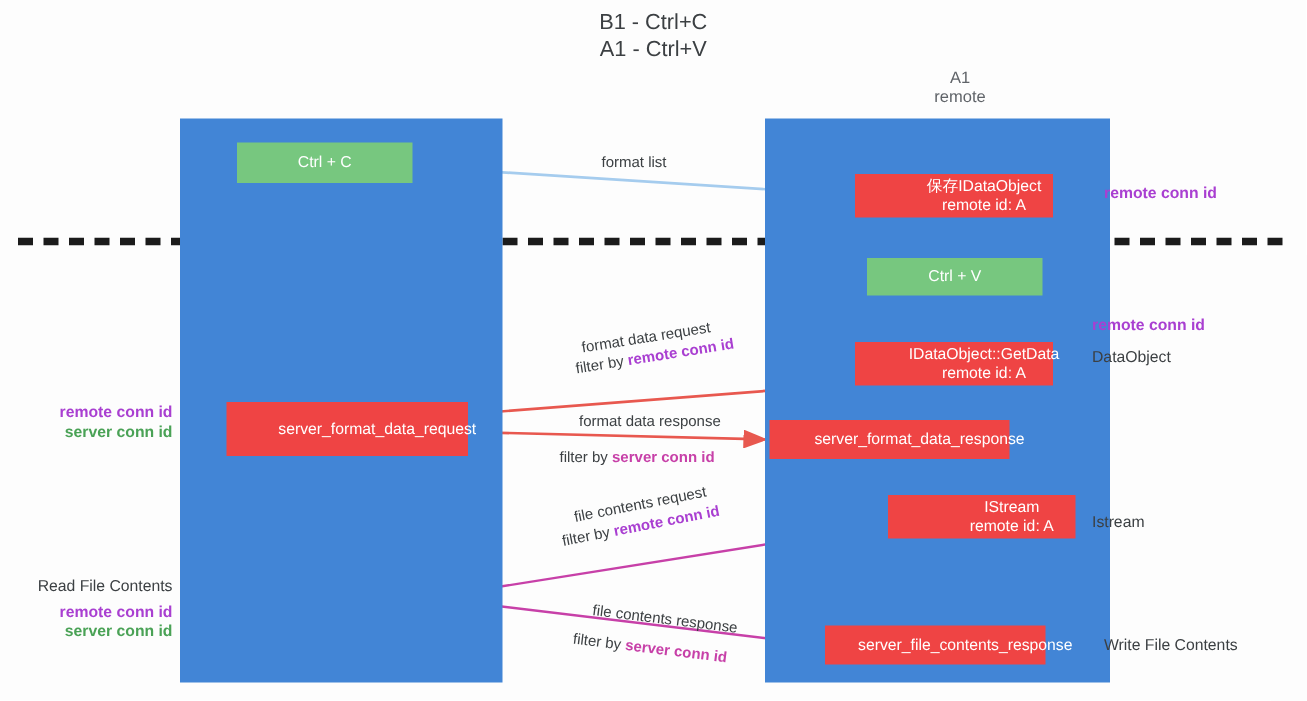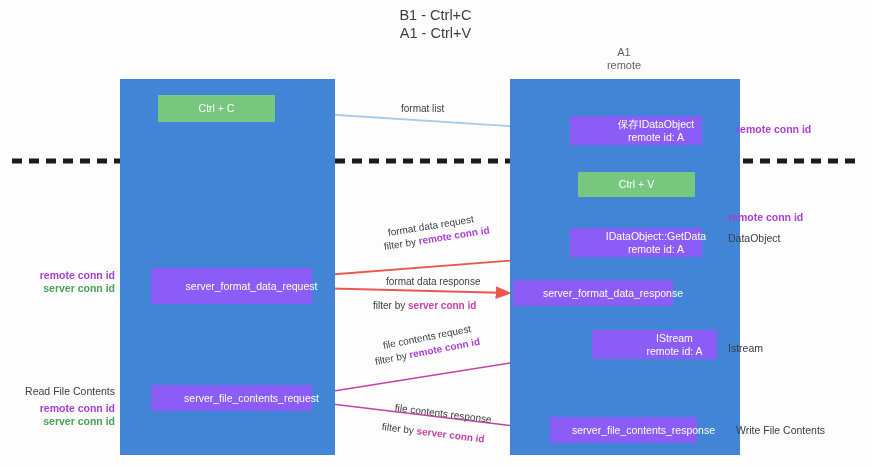--- a/index.html
+++ b/index.html
@@ -40,21 +40,21 @@
 
   
   .lane-header {
     position: absolute;
     text-align: center;
     font-size: 11px;
     color: #5f6368;
     line-height: 13px;
   }
   #lane-header-b1 { left: 120px; top: 46px; width: 215px; }
-  #lane-header-a1 { left: 509px; top: 46px; width: 230px; }
+  #lane-header-a1 { left: 525px; top: 46px; width: 230px; }
   .lane-header .lane-name { display: block; }
   .lane-header .lane-sub { display: block; }
 
   
   .lane-col {
     position: absolute;
     background: #4285d6;
     top: 79px;
     height: 376px;
   }
@@ -69,21 +69,21 @@
     flex-direction: column;
     align-items: center;
     justify-content: center;
     text-align: center;
     color: #ffffff;
     font-size: 10.5px;
     line-height: 13px;
     padding: 2px 4px;
   }
   .node.green { background: #77c77f; }
-  .node.orange { background: #8b5cf6; padding-left: 44px; }
+  .node.orange { background: #ef4444; padding-left: 44px; }
   .node .l2 { display: block; }
 
   
   .annot {
     position: absolute;
     font-size: 10.5px;
     line-height: 13px;
     white-space: nowrap;
   }
   .annot.purple { color: #a93fd1; font-weight: bold; }
@@ -181,23 +181,20 @@
 
   <div class="node orange" style="left:513px; top:280px; width:160px; height:26px;">
     <span>server_format_data_response</span>
   </div>
 
   <div class="node orange" style="left:592px; top:330px; width:125px; height:29px;">
     <span>IStream</span>
     <span class="l2">remote id: A</span>
   </div>
 
-  <div class="node orange" style="left:151px; top:385px; width:161px; height:26px;">
-    <span>server_file_contents_request</span>
-  </div>
 
   <div class="node orange" style="left:550px; top:417px; width:147px; height:26px;">
     <span>server_file_contents_response</span>
   </div>
 
   <div class="annot purple right" style="left:736px; top:123px;">
     <span>remote conn id</span>
   </div>
   <div class="annot purple right" style="left:728px; top:211px;">
     <span>remote conn id</span>

